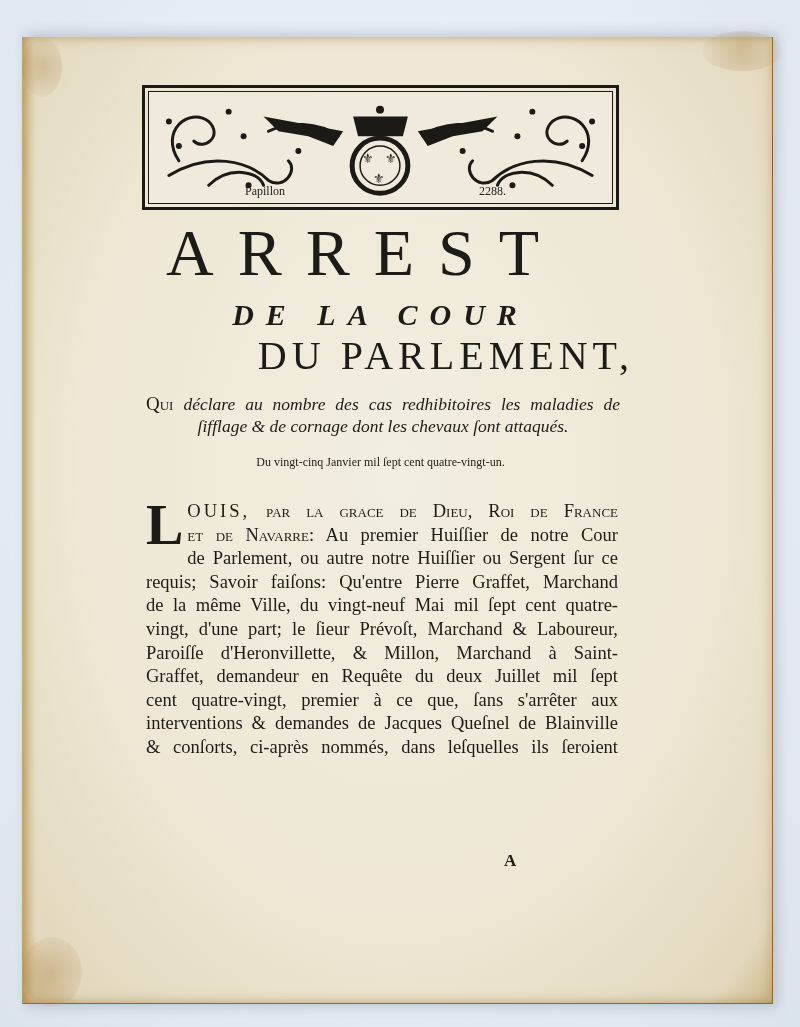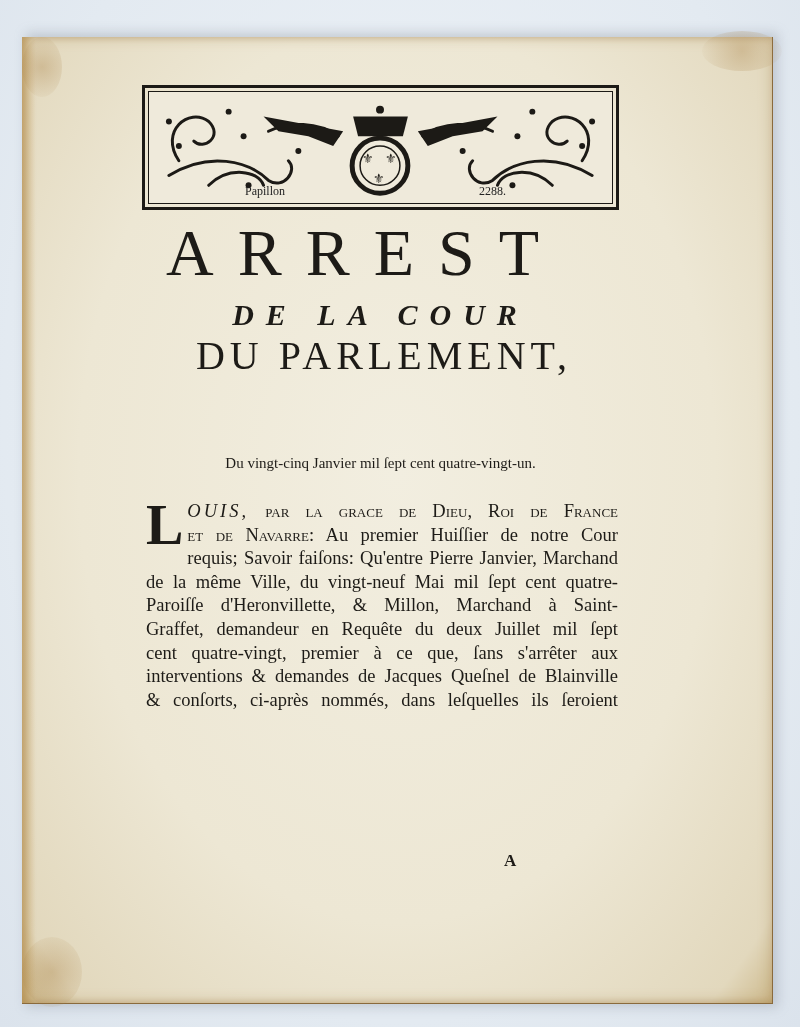--- a/index.html
+++ b/index.html
@@ -55,31 +55,31 @@
     padding-left: 24px; box-sizing: border-box;
   }
   .title-cour {
     position: absolute; left: 120px; width: 477px; top: 250px;
     text-align: center; font-size: 30px; font-style: italic; letter-spacing: 12px; color: #1d1b17;
     font-weight: bold;
     margin-top: 11px;
   }
   .title-parlement {
     position: absolute; left: 112px; width: 500px; top: 295px;
-    text-align: center; font-size: 40px; letter-spacing: 5px; color: #1d1b17;
+    text-align: right; font-size: 40px; letter-spacing: 5px; color: #1d1b17;
   }
   .subtitle {
     position: absolute; left: 124px; width: 474px; top: 356px;
     text-align: justify; text-align-last: center;
     font-size: 17.5px; font-style: italic; line-height: 22px; color: #1d1b17;
   }
   .subtitle .qui { font-style: normal; font-variant: small-caps; font-size: 19px; }
   .date {
     position: absolute; left: 120px; width: 477px; top: 418px;
-    text-align: center; font-size: 15px; color: #1d1b17;
+    text-align: center; font-size: 12px; color: #1d1b17;
   }
   .body-text {
     position: absolute; left: 124px; width: 472px; top: 463px;
     font-size: 18.5px; line-height: 23.6px; color: #1d1b17;
     text-align: justify;
   }
   .body-text .line { display: block; text-align: justify; text-align-last: justify; white-space: nowrap; }
   .dropcap {
     float: left; font-size: 56px; line-height: 46px; margin: 2px 4px 0 0; font-weight: bold;
     height: 46px;
@@ -142,29 +142,32 @@
       </svg>
       <span class="engraver left">Papillon</span>
       <span class="engraver right">2288.</span>
     </div>
   </div>
 
   <div class="title-arrest">ARREST</div>
   <div class="title-cour">DE LA COUR</div>
   <div class="title-parlement">DU PARLEMENT,</div>
 
+  <div class="subtitle"><span class="qui">Qui</span><span> déclare au nombre des cas redhibitoires les maladies de ſifflage &amp; de cornage dont les chevaux ſont attaqués.</span></div>
 
   <div class="date">Du vingt-cinq Janvier mil ſept cent quatre-vingt-un.</div>
 
   <div class="body-text">
     <span class="dropcap">L</span>
-    <span class="line"><span style="letter-spacing:3px;font-style:italic;">OUIS,</span><span class="sc"> par la grace de Dieu, Roi de France</span></span>
+    <span class="line"><span style="letter-spacing:3px;">OUIS,</span><span class="sc"> par la grace de Dieu, Roi de France</span></span>
     <span class="line"><span class="sc">et de Navarre:</span><span> Au premier Huiſſier de notre Cour</span></span>
-    <span class="line">requis; Savoir faiſons: Qu'entre Pierre Janvier, Marchand</span>
+    <span class="line">de Parlement, ou autre notre Huiſſier ou Sergent ſur ce</span>
+    <span class="line">requis; Savoir faiſons: Qu'entre Pierre Graffet, Marchand</span>
     <span class="line">de la même Ville, du vingt-neuf Mai mil ſept cent quatre-</span>
+    <span class="line">vingt, d'une part; le ſieur Prévoſt, Marchand &amp; Laboureur,</span>
     <span class="line">Paroiſſe d'Heronvillette, &amp; Millon, Marchand à Saint-</span>
     <span class="line">Graffet, demandeur en Requête du deux Juillet mil ſept</span>
     <span class="line">cent quatre-vingt, premier à ce que, ſans s'arrêter aux</span>
     <span class="line">interventions &amp; demandes de Jacques Queſnel de Blainville</span>
     <span class="line">&amp; conſorts, ci-après nommés, dans leſquelles ils ſeroient</span>
   </div>
 
   <div class="signature">A</div>
 </div>
 

